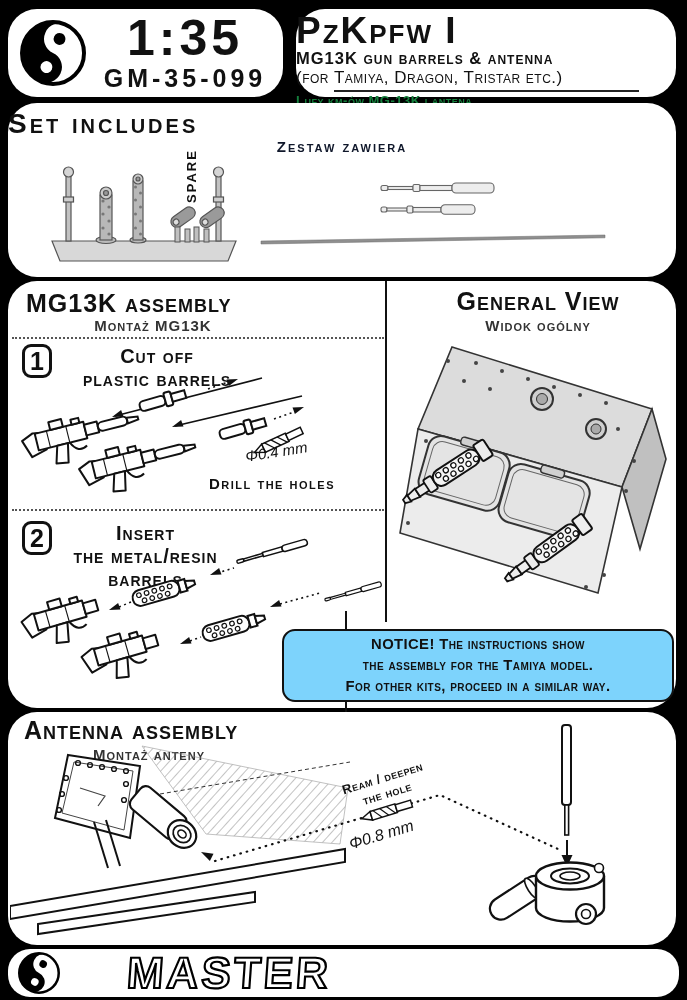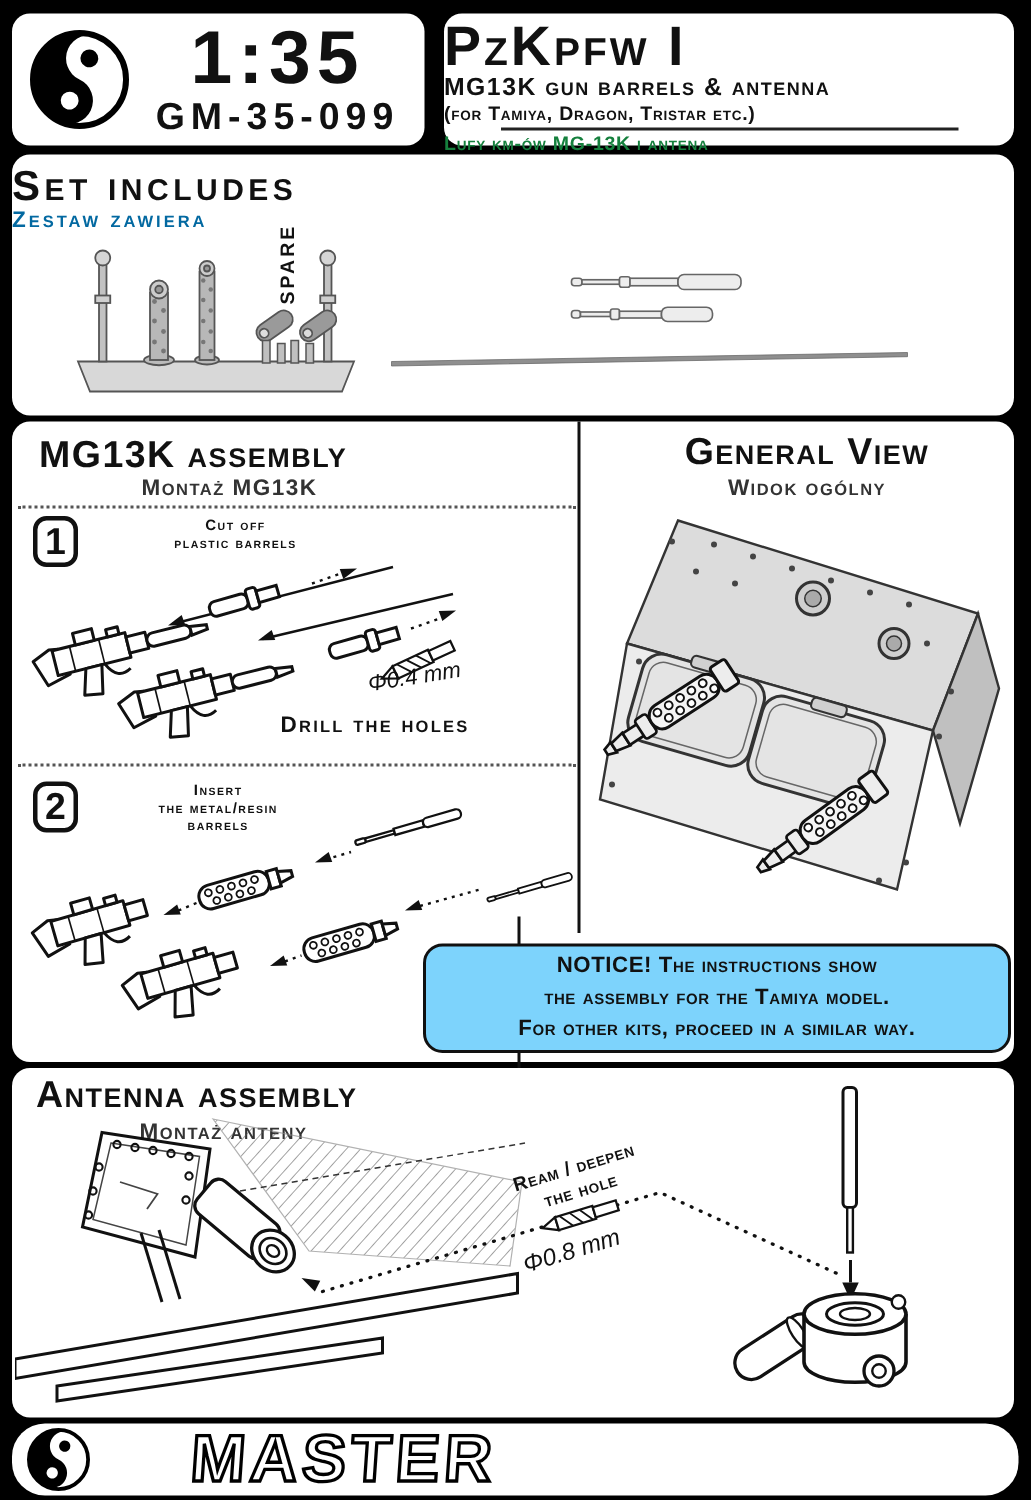--- a/index.html
+++ b/index.html
@@ -1,52 +1,52 @@
 <!DOCTYPE html>
 <html><head>
 <meta charset="utf-8">
 <style>
   *{box-sizing:border-box;margin:0;padding:0}
   html,body{width:687px;height:1000px}
   body{position:relative;background:#000;font-family:"Liberation Sans",sans-serif;color:#111;overflow:hidden}
-  .panel{position:absolute;background:#fff;border-radius:12px}
+  .panel{position:absolute;background:#fff;border-radius:29px}
   .abs{position:absolute}
   .sc{font-variant:small-caps}
   .ctr{text-align:center}
   .pre{white-space:pre-line}
 
   
   #p-brand{left:8px;top:9px;width:275px;height:88px}
   .logo-sm{position:absolute;left:12px;top:11px;width:66px;height:66px}
   .brand-txt{position:absolute;left:82px;top:4px;width:190px;text-align:center}
   .scale{font-size:50px;font-weight:bold;letter-spacing:4px;line-height:1.0}
   .series{font-size:13.6px;font-weight:bold;letter-spacing:.2px;margin-top:-2px}
   .code{font-size:25px;font-weight:600;letter-spacing:4px;margin-top:1px}
 
   
   #p-title{left:296px;top:9px;width:380px;height:88px;text-align:left;padding-top:3px}
   .ptitle{font-size:37px;font-weight:bold;letter-spacing:2px;line-height:1.0}
   .psub{font-size:16.5px;font-weight:bold;letter-spacing:1px;margin-top:0}
-  .pcompat{font-size:13px;font-weight:bold;letter-spacing:.5px}
+  .pcompat{font-size:17px;font-weight:normal;letter-spacing:.5px}
   .prule{width:305px;border-top:2px solid #222;margin:2px auto 1px auto}
   .ppl{font-size:13px;font-weight:600;letter-spacing:.5px;color:#15803d}
 
   
   #p-set{left:8px;top:103px;width:668px;height:174px}
   .set-h{font-size:28px;font-weight:bold;letter-spacing:3px;text-align:left;margin-top:5px}
-  .set-h2{font-size:15px;font-weight:bold;letter-spacing:2px;color:#0369a1;margin-top:-2px}
+  .set-h2{font-size:15px;font-weight:bold;letter-spacing:2px;text-align:center;color:#0f172a;margin-top:-2px}
 
   
   #p-main{left:8px;top:281px;width:668px;height:427px}
   .h-sec{font-size:25px;font-weight:bold;letter-spacing:1px}
   .h-sub{font-size:15px;font-weight:bold;letter-spacing:1px;color:#333}
   .dotsep{border-top:2px dotted #555;height:0}
   .badge{position:absolute;width:30px;height:34px;border:3px solid #111;border-radius:9px;display:flex;align-items:center;justify-content:center;font-size:25px;font-weight:bold;background:#fff}
-  .step-txt{font-size:10px;font-weight:bold;letter-spacing:1px;line-height:1.15;text-align:center}
-  .note-txt{font-size:15px;font-weight:bold;letter-spacing:1.5px;}
+  .step-txt{font-size:20px;font-weight:bold;letter-spacing:1px;line-height:1.15;text-align:center}
+  .note-txt{font-size:15px;font-weight:bold;letter-spacing:1.5px;text-align:center}
   .drill-lbl{font-style:italic;font-size:15px;font-weight:500;white-space:nowrap}
   .vline{position:absolute;background:#111}
 
   
   #notice{position:absolute;left:282px;top:629px;width:392px;height:73px;background:#7dd3fc;border:2.5px solid #111;border-radius:13px;display:flex;align-items:center;justify-content:center}
   .notice-txt{font-size:14.8px;font-weight:bold;letter-spacing:.4px;line-height:1.42;text-align:center}
 
   
   #p-ant{left:8px;top:712px;width:668px;height:233px}
   .ream{font-size:13px;font-weight:bold;letter-spacing:.5px;line-height:1.25;text-align:center;transform:rotate(-17deg)}

